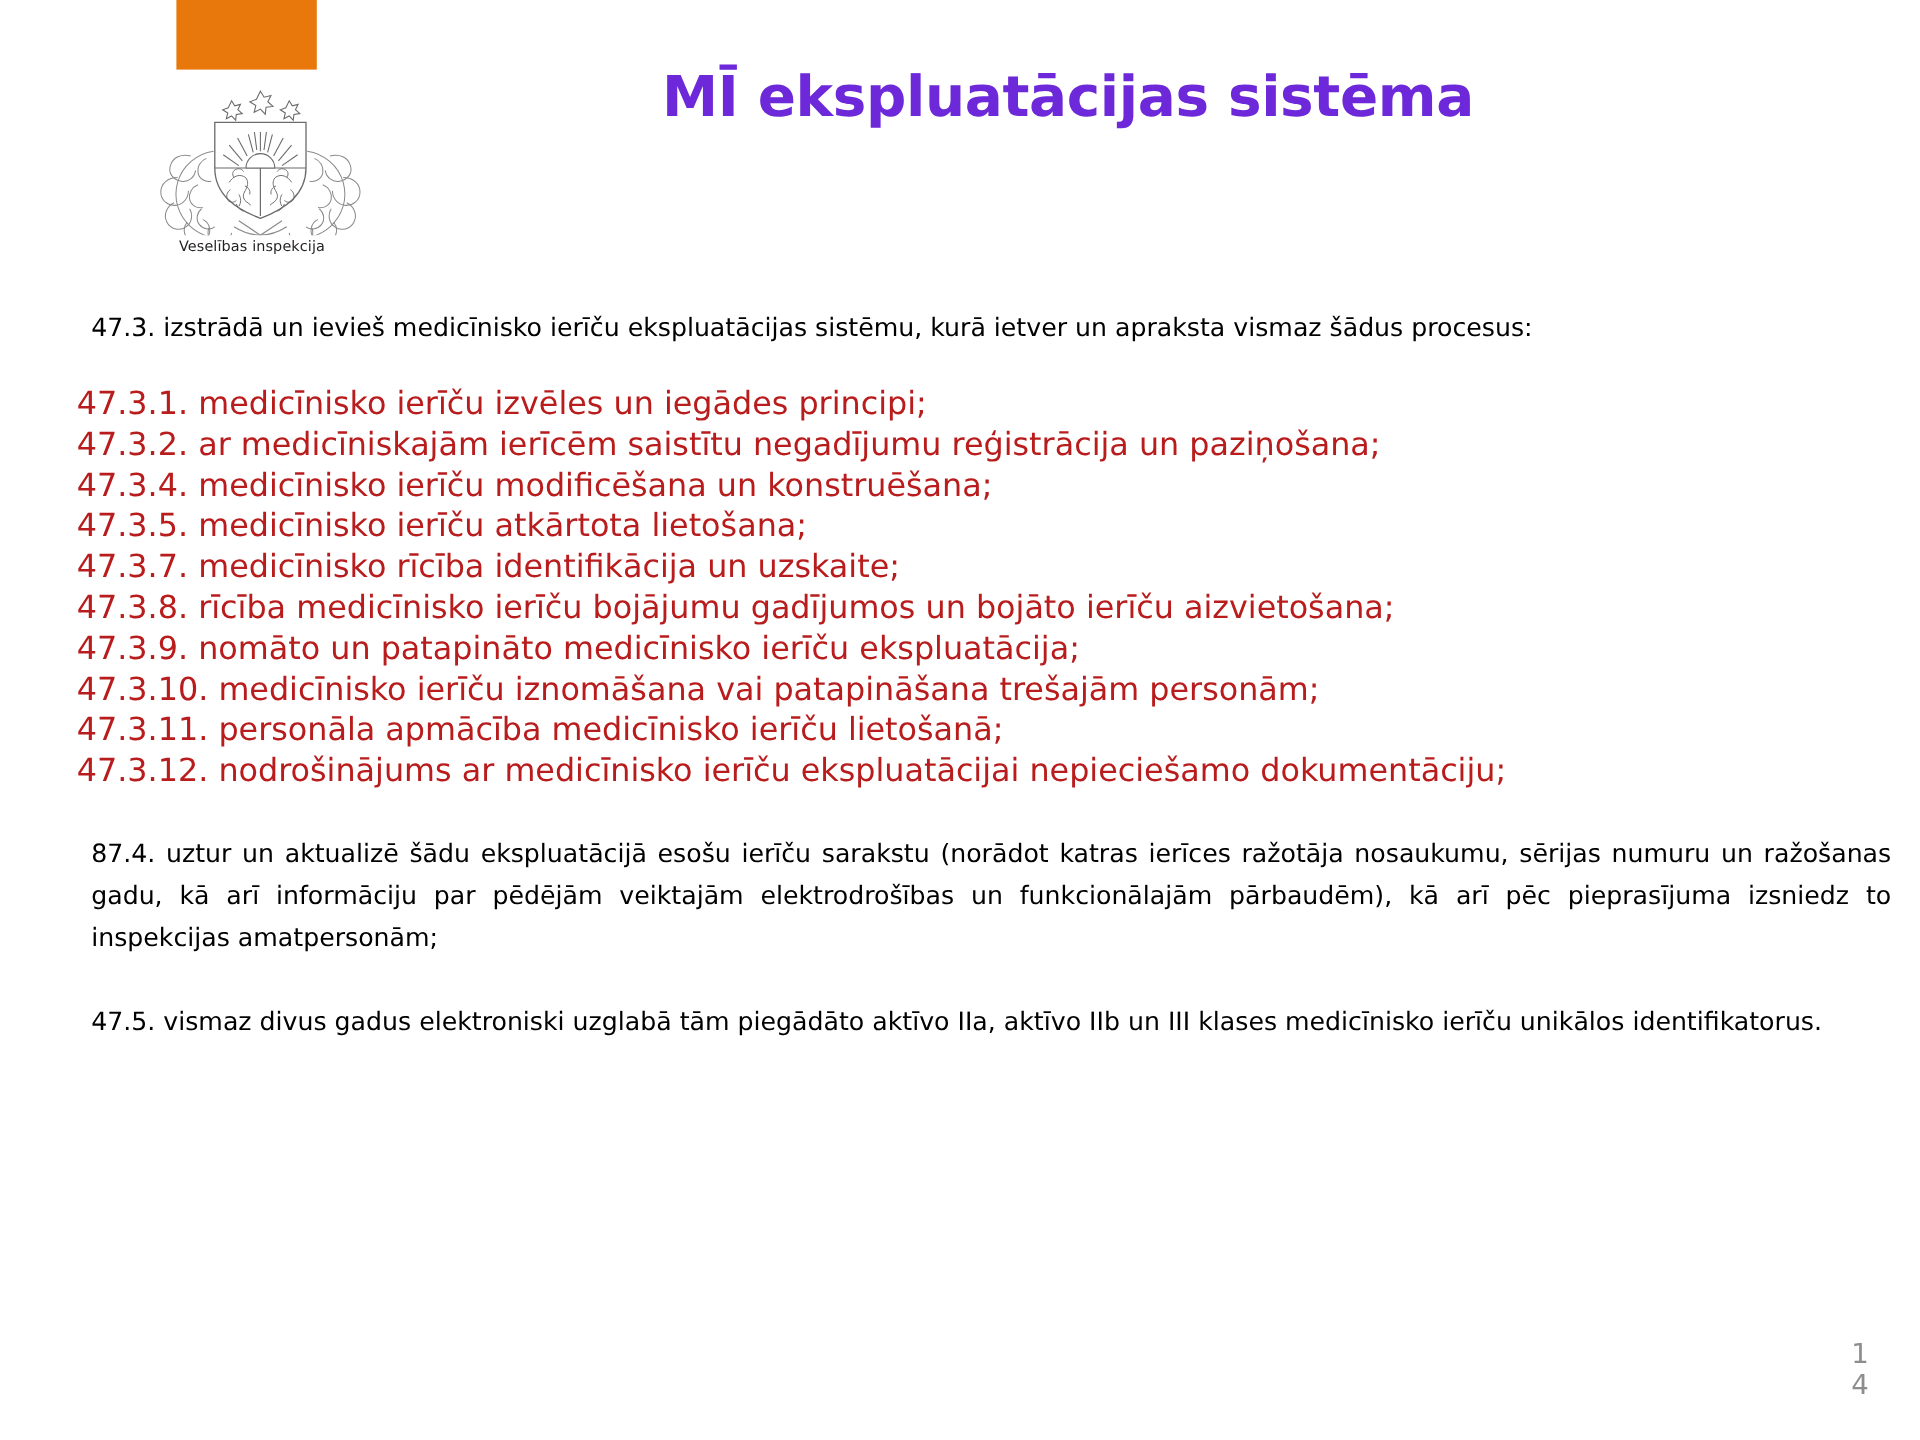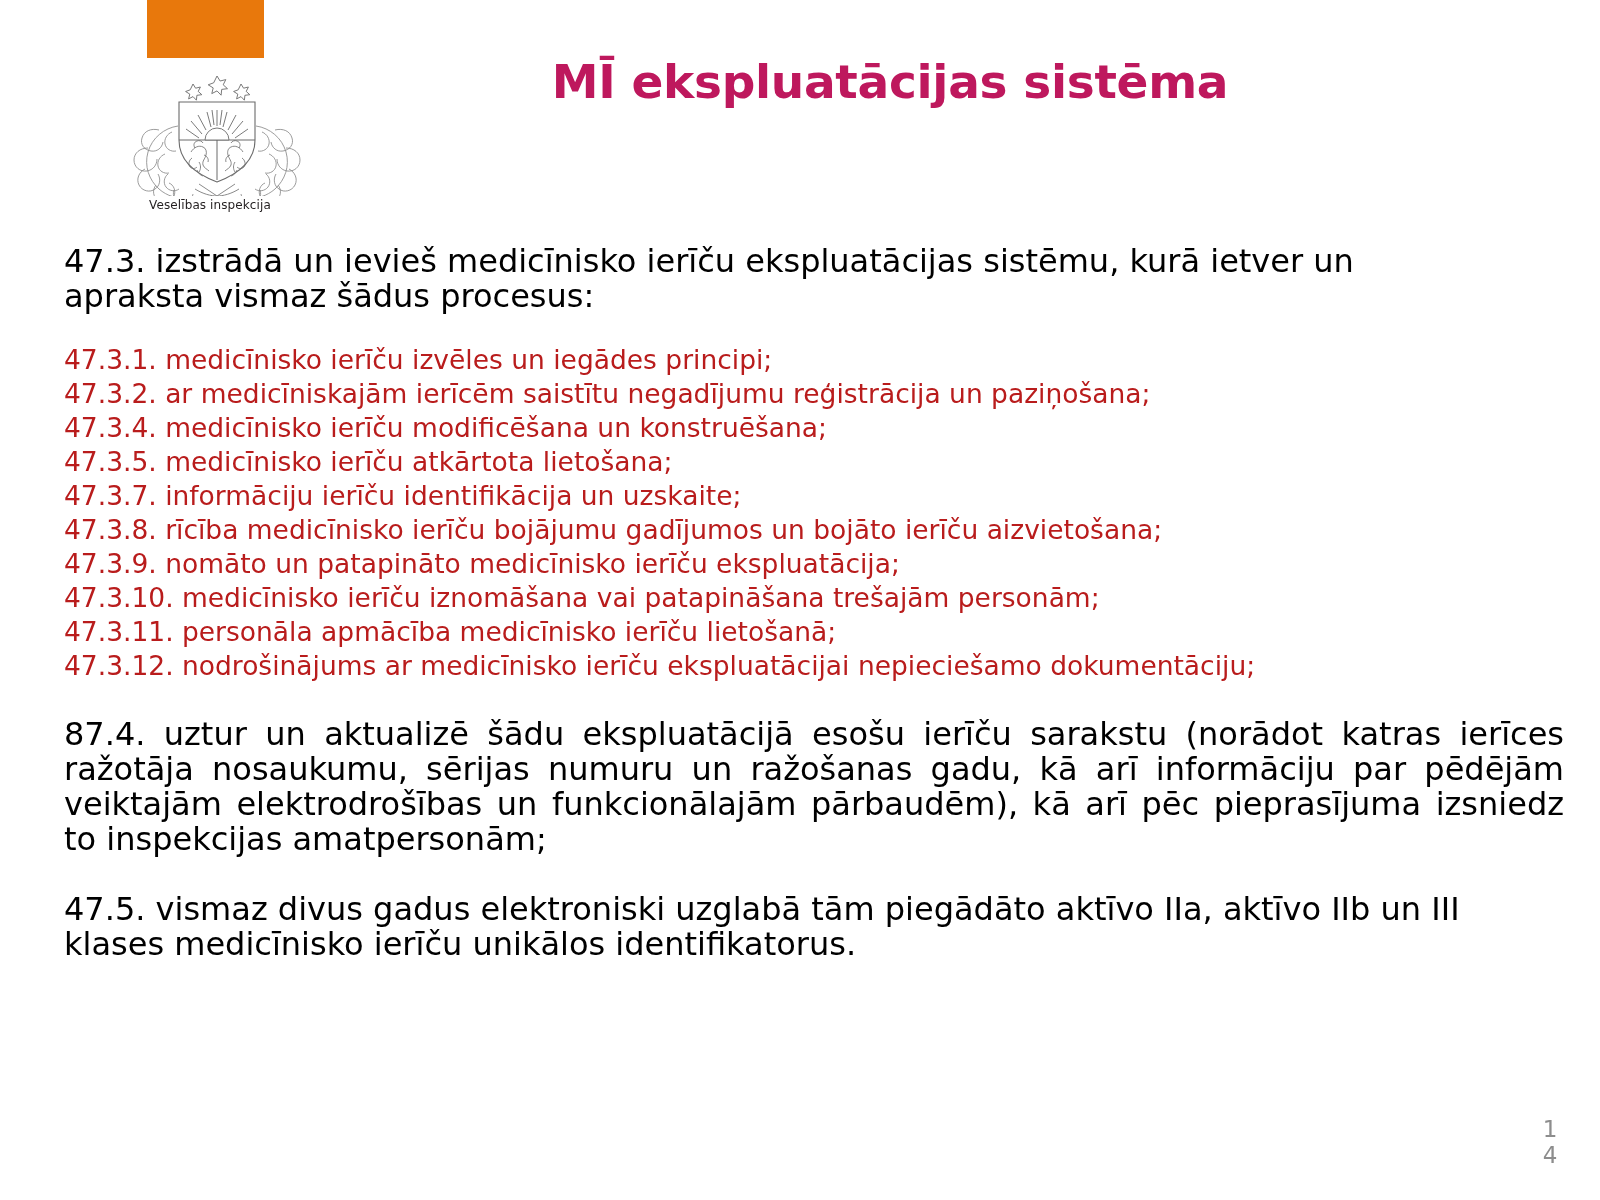--- a/index.html
+++ b/index.html
@@ -61,36 +61,36 @@
   .slide-title {
     position: absolute;
     left: 330px;
     top: 56px;
     width: 1120px;
     text-align: center;
     font-family: "DejaVu Sans", sans-serif;
     font-weight: bold;
     font-size: 47px;
     line-height: 1.1;
-    color: #be185d;
+    color: #6d28d9;
     letter-spacing: -0.3px;
   }
 
   
   .body-area {
     position: absolute;
     left: 64px;
     top: 244px;
     width: 1500px;
   }
   .para {
-    font-size: 32px;
+    font-size: 21px;
     line-height: 35px;
     color: #000000;
-    margin: 0;
+    margin: 12px;
   }
   .para-intro {
     width: 1420px;
   }
   .list-block {
     margin-top: 29px;
   }
   .list-item {
     font-size: 26.5px;
     line-height: 34px;
@@ -217,21 +217,21 @@
 
 <div class="body-area">
 
   <p class="para para-intro">47.3. izstrādā un ievieš medicīnisko ierīču ekspluatācijas sistēmu, kurā ietver un apraksta vismaz šādus procesus:</p>
 
   <div class="list-block">
     <p class="list-item">47.3.1. medicīnisko ierīču izvēles un iegādes principi;</p>
     <p class="list-item">47.3.2. ar medicīniskajām ierīcēm saistītu negadījumu reģistrācija un paziņošana;</p>
     <p class="list-item">47.3.4. medicīnisko ierīču modificēšana un konstruēšana;</p>
     <p class="list-item">47.3.5. medicīnisko ierīču atkārtota lietošana;</p>
-    <p class="list-item">47.3.7. informāciju ierīču identifikācija un uzskaite;</p>
+    <p class="list-item">47.3.7. medicīnisko rīcība identifikācija un uzskaite;</p>
     <p class="list-item">47.3.8. rīcība medicīnisko ierīču bojājumu gadījumos un bojāto ierīču aizvietošana;</p>
     <p class="list-item">47.3.9. nomāto un patapināto medicīnisko ierīču ekspluatācija;</p>
     <p class="list-item">47.3.10. medicīnisko ierīču iznomāšana vai patapināšana trešajām personām;</p>
     <p class="list-item">47.3.11. personāla apmācība medicīnisko ierīču lietošanā;</p>
     <p class="list-item">47.3.12. nodrošinājums ar medicīnisko ierīču ekspluatācijai nepieciešamo dokumentāciju;</p>
   </div>
 
   <p class="para para-47-4">87.4. uztur un aktualizē šādu ekspluatācijā esošu ierīču sarakstu (norādot katras ierīces ražotāja nosaukumu, sērijas numuru un ražošanas gadu, kā arī informāciju par pēdējām veiktajām elektrodrošības un funkcionālajām pārbaudēm), kā arī pēc pieprasījuma izsniedz to inspekcijas amatpersonām;</p>
 
   <p class="para para-47-5">47.5. vismaz divus gadus elektroniski uzglabā tām piegādāto aktīvo IIa, aktīvo IIb un III klases medicīnisko ierīču unikālos identifikatorus.</p>

